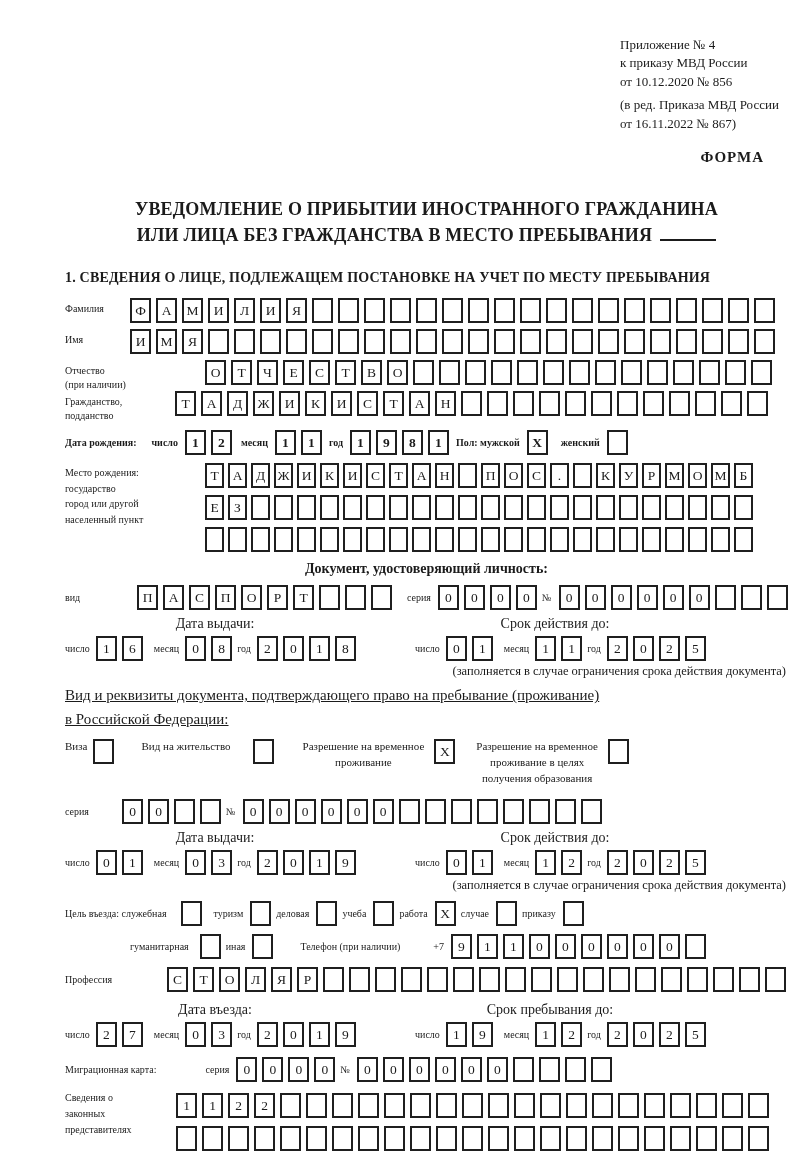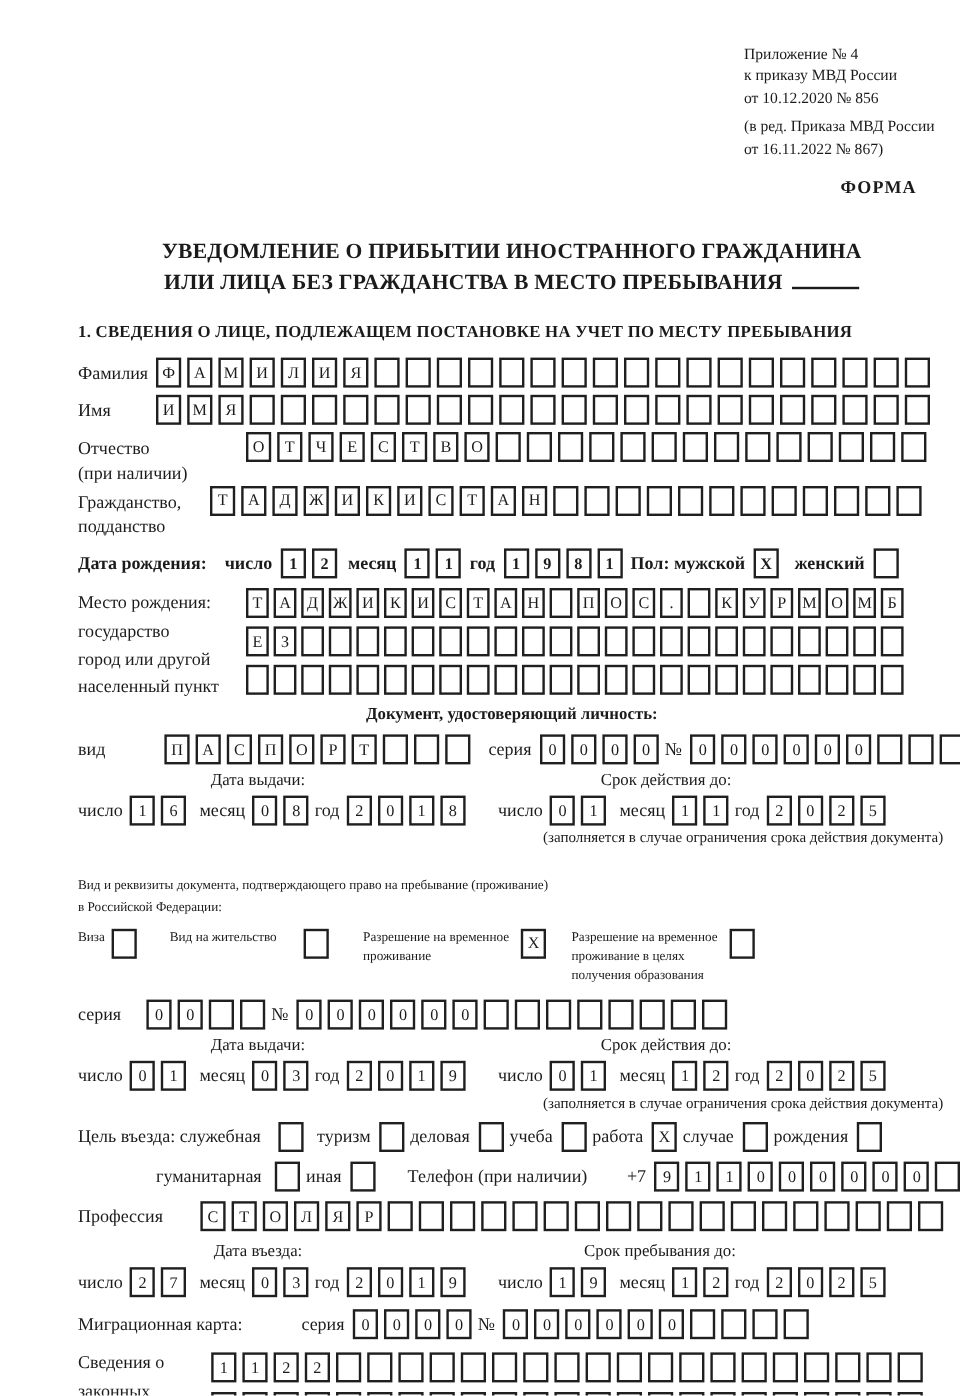--- a/index.html
+++ b/index.html
@@ -12,46 +12,46 @@
     overflow:hidden;
   }
   .annex { margin-left:555px; font-size:13px; line-height:1.42; }
   .annex .sub { margin-top:5px; }
   .form-label { text-align:right; padding-right:24px; font-weight:bold; font-size:15px; margin-top:16px; letter-spacing:1px; }
   .doc-title { text-align:center; font-weight:bold; font-size:18px; line-height:1.45; margin-top:30px; letter-spacing:.2px; }
   .title-underline { display:inline-block; width:56px; border-bottom:2px solid #1b1b1b; height:14px; margin-left:8px; }
   .section-heading { font-weight:bold; font-size:14px; margin-top:22px; letter-spacing:.2px; }
 
   .row { display:flex; align-items:flex-start; }
-  .lbl { font-size:15px; line-height:1.35; flex:none; }
+  .lbl { font-size:10px; line-height:1.35; flex:none; }
   .boxes { display:flex; flex-wrap:nowrap; flex:none; }
   .bx {
     flex:none; width:21px; height:25px; margin-right:5px;
     border:2px solid #1f1f1f; background:#fff;
     display:inline-flex; align-items:center; justify-content:center;
     font-size:13.5px; font-family:"Liberation Serif","DejaVu Serif",serif;
   }
   .bx-sm .bx { width:19px; margin-right:4px; }
   .boxcol > .boxes { margin-bottom:7px; }
   .inline { display:flex; align-items:center; }
   .inline .lbl { margin-right:7px; }
 
   .center-head { text-align:center; font-weight:bold; font-size:14px; margin:10px 0 8px 0; }
   .dates { display:flex; margin-top:4px; }
   .dgroup { }
   .dhead { font-size:14px; text-align:center; margin-bottom:4px; }
   .dfields { display:flex; align-items:center; }
   .dfields .lbl { margin-right:6px; }
   .note-right { text-align:right; font-size:12.5px; margin-top:3px; padding-right:2px; }
-  .para { font-size:11px; line-height:1.6; margin-top:24px; }
+  .para { font-size:15px; line-height:1.6; margin-top:4px;text-decoration:underline; }
 
   .cbrow { display:flex; align-items:flex-start; margin-top:8px; }
   .cbitem { display:flex; align-items:flex-start; }
   .cbitem .txt { font-size:11px; line-height:1.45; }
-  .cbitem .txt.center { }
+  .cbitem .txt.center { text-align:center; }
   .cbitem .boxes { margin-left:10px; margin-top:0; } .mb6{margin-bottom:6px;} .mb8{margin-bottom:8px;font-weight:bold;} .mt8{margin-top:8px;} .mt10{margin-top:10px;} .mt12{margin-top:12px;}
 </style>
 </head>
 <body>
 
 <div class="annex">
   <div>Приложение № 4</div>
   <div>к приказу МВД России</div>
   <div>от 10.12.2020 № 856</div>
   <div class="sub">(в ред. Приказа МВД России</div>
@@ -527,21 +527,21 @@
       <span class="bx"></span>
     </span>
   <span class="lbl">работа</span>
   <span class="boxes">
       <span class="bx">X</span>
     </span>
   <span class="lbl">случае</span>
   <span class="boxes">
       <span class="bx"></span>
     </span>
-  <span class="lbl">рождения</span>
+  <span class="lbl">приказу</span>
   <span class="boxes">
       <span class="bx"></span>
     </span>
 </div>
 
 <div class="inline mt8">
   <span class="lbl" style="margin-left:65px;">гуманитарная</span>
   <span class="boxes" style="margin-left:4px;">
       <span class="bx"></span>
     </span>

